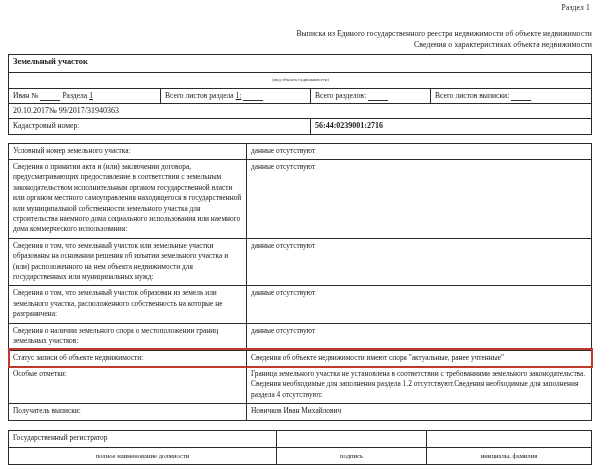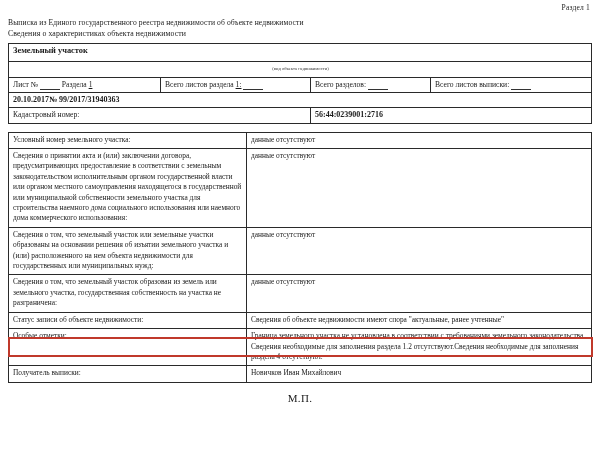--- a/index.html
+++ b/index.html
@@ -26,22 +26,22 @@
   
   .section-marker {
     text-align: right;
     font-size: 7.5px;
     line-height: 10px;
     padding-top: 3px;
     padding-right: 2px;
     letter-spacing: 0.2px;
   }
   .doc-titles {
-    text-align: left;
-    margin-top: 5px;
+    text-align: right;
+    margin-top: 16px;
   }
   .doc-title-1 {
     font-size: 7.6px;
     line-height: 10px;
     letter-spacing: 0.1px;
     white-space: nowrap;
   }
   .doc-title-2 {
     font-size: 7.8px;
     line-height: 10px;
@@ -87,21 +87,21 @@
     border-bottom: 1px solid #333;
     display: inline-block;
     min-width: 20px;
     vertical-align: bottom;
     height: 8px;
   }
   .u {
     text-decoration: underline;
   }
   .cell-date {
-    font-weight: bold;
+    font-weight: normal;
     font-size: 8px;
   }
   .cell-cad-label { }
   .cell-cad-value {
     font-weight: bold;
     font-size: 8px;
   }
 
   
   .main-block {
@@ -190,21 +190,21 @@
       </colgroup>
       <tbody>
         <tr>
           <td class="cell-kind" colspan="4">Земельный участок</td>
         </tr>
         <tr>
           <td class="cell-kind-note" colspan="4">(вид объекта недвижимости)</td>
         </tr>
         <tr>
           <td>
-            <span>Лист №</span>
+            <span>Иван №</span>
             <span class="blank-line"></span>
             <span>Раздела</span>
             <span class="u">1</span>
           </td>
           <td>
             <span>Всего листов раздела</span>
             <span class="u">1:</span>
             <span class="blank-line"></span>
           </td>
           <td>
@@ -240,37 +240,60 @@
         </tr>
         <tr>
           <td class="label-col">Сведения о принятии акта и (или) заключении договора, предусматривающих предоставление в соответствии с земельным законодательством исполнительным органом государственной власти или органом местного самоуправления находящегося в государственной или муниципальной собственности земельного участка для строительства наемного дома социального использования или наемного дома коммерческого использования:</td>
           <td class="value-col">данные отсутствуют</td>
         </tr>
         <tr>
           <td class="label-col">Сведения о том, что земельный участок или земельные участки образованы на основании решения об изъятии земельного участка и (или) расположенного на нем объекта недвижимости для государственных или муниципальных нужд:</td>
           <td class="value-col">данные отсутствуют</td>
         </tr>
         <tr>
-          <td class="label-col">Сведения о том, что земельный участок образован из земель или земельного участка, государственная собственность на участка не разграничена:</td>
+          <td class="label-col">Сведения о том, что земельный участок образован из земель или земельного участка, расположенного собственность на которые не разграничена:</td>
+          <td class="value-col">данные отсутствуют</td>
+        </tr>
+        <tr>
+          <td class="label-col">Сведения о наличии земельного спора о местоположении границ земельных участков:</td>
           <td class="value-col">данные отсутствуют</td>
         </tr>
         <tr id="status-row">
           <td class="label-col">Статус записи об объекте недвижимости:</td>
           <td class="value-col">Сведения об объекте недвижимости имеют спора "актуальные, ранее учтенные"</td>
         </tr>
         <tr>
           <td class="label-col">Особые отметки:</td>
           <td class="value-col">Граница земельного участка не установлена в соответствии с требованиями земельного законодательства. Сведения необходимые для заполнения раздела 1.2 отсутствуют.Сведения необходимые для заполнения раздела 4 отсутствуют.</td>
         </tr>
         <tr>
           <td class="label-col">Получатель выписки:</td>
           <td class="value-col">Новичков Иван Михайлович</td>
         </tr>
       </tbody>
     </table>
     <div class="hl-box" id="hl-box" style="left: -0.5px; top: 205.406px; width: 585px; height: 20.4062px; border-color: rgb(192, 57, 43);"></div>
   </div>
 
   <div class="foot-block">
+    <table class="foot">
+      <colgroup>
+        <col class="pos-col">
+        <col class="sig-col">
+        <col class="ini-col">
+      </colgroup>
+      <tbody>
+        <tr>
+          <td>Государственный регистратор</td>
+          <td>&nbsp;</td>
+          <td>&nbsp;</td>
+        </tr>
+        <tr>
+          <td class="cap">полное наименование должности</td>
+          <td class="cap">подпись</td>
+          <td class="cap">инициалы, фамилия</td>
+        </tr>
+      </tbody>
+    </table>
     <div class="mp">М.П.</div>
   </div>
 
 </div>
 
 </body></html>

